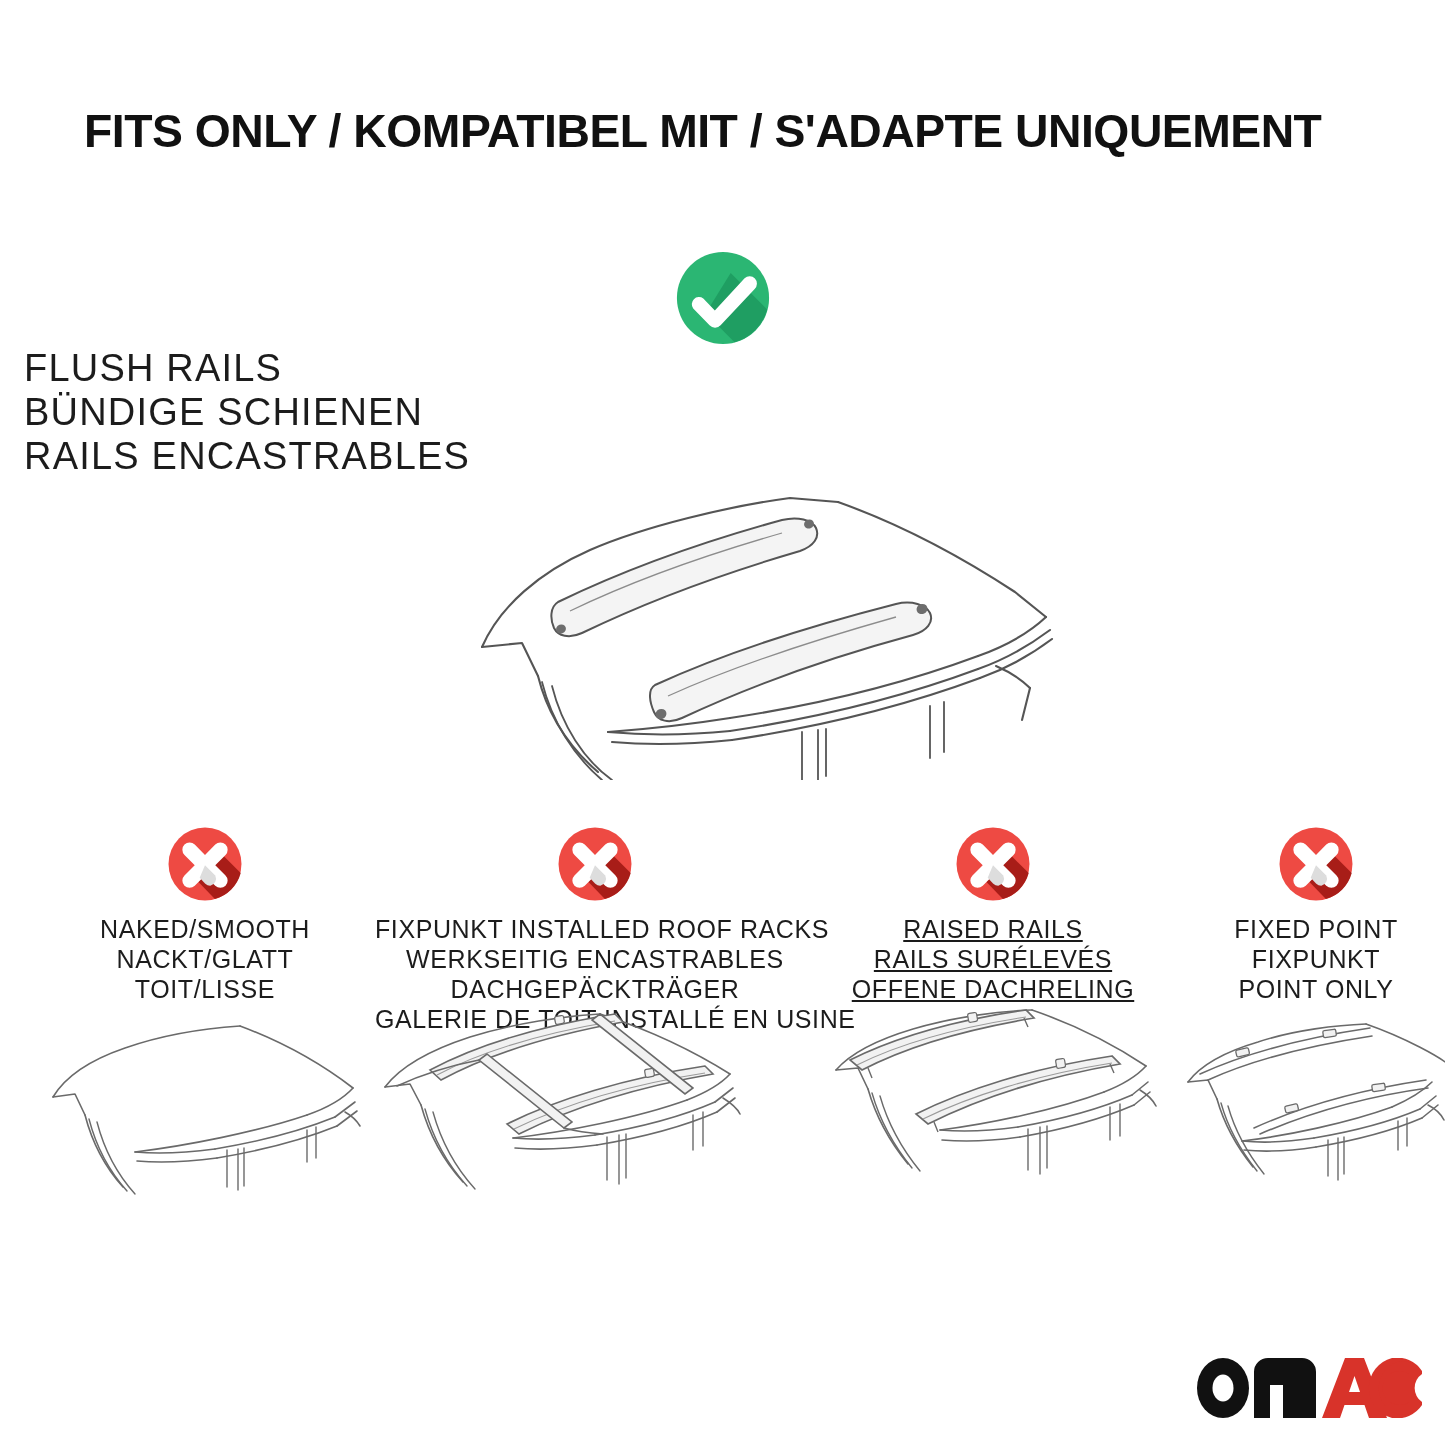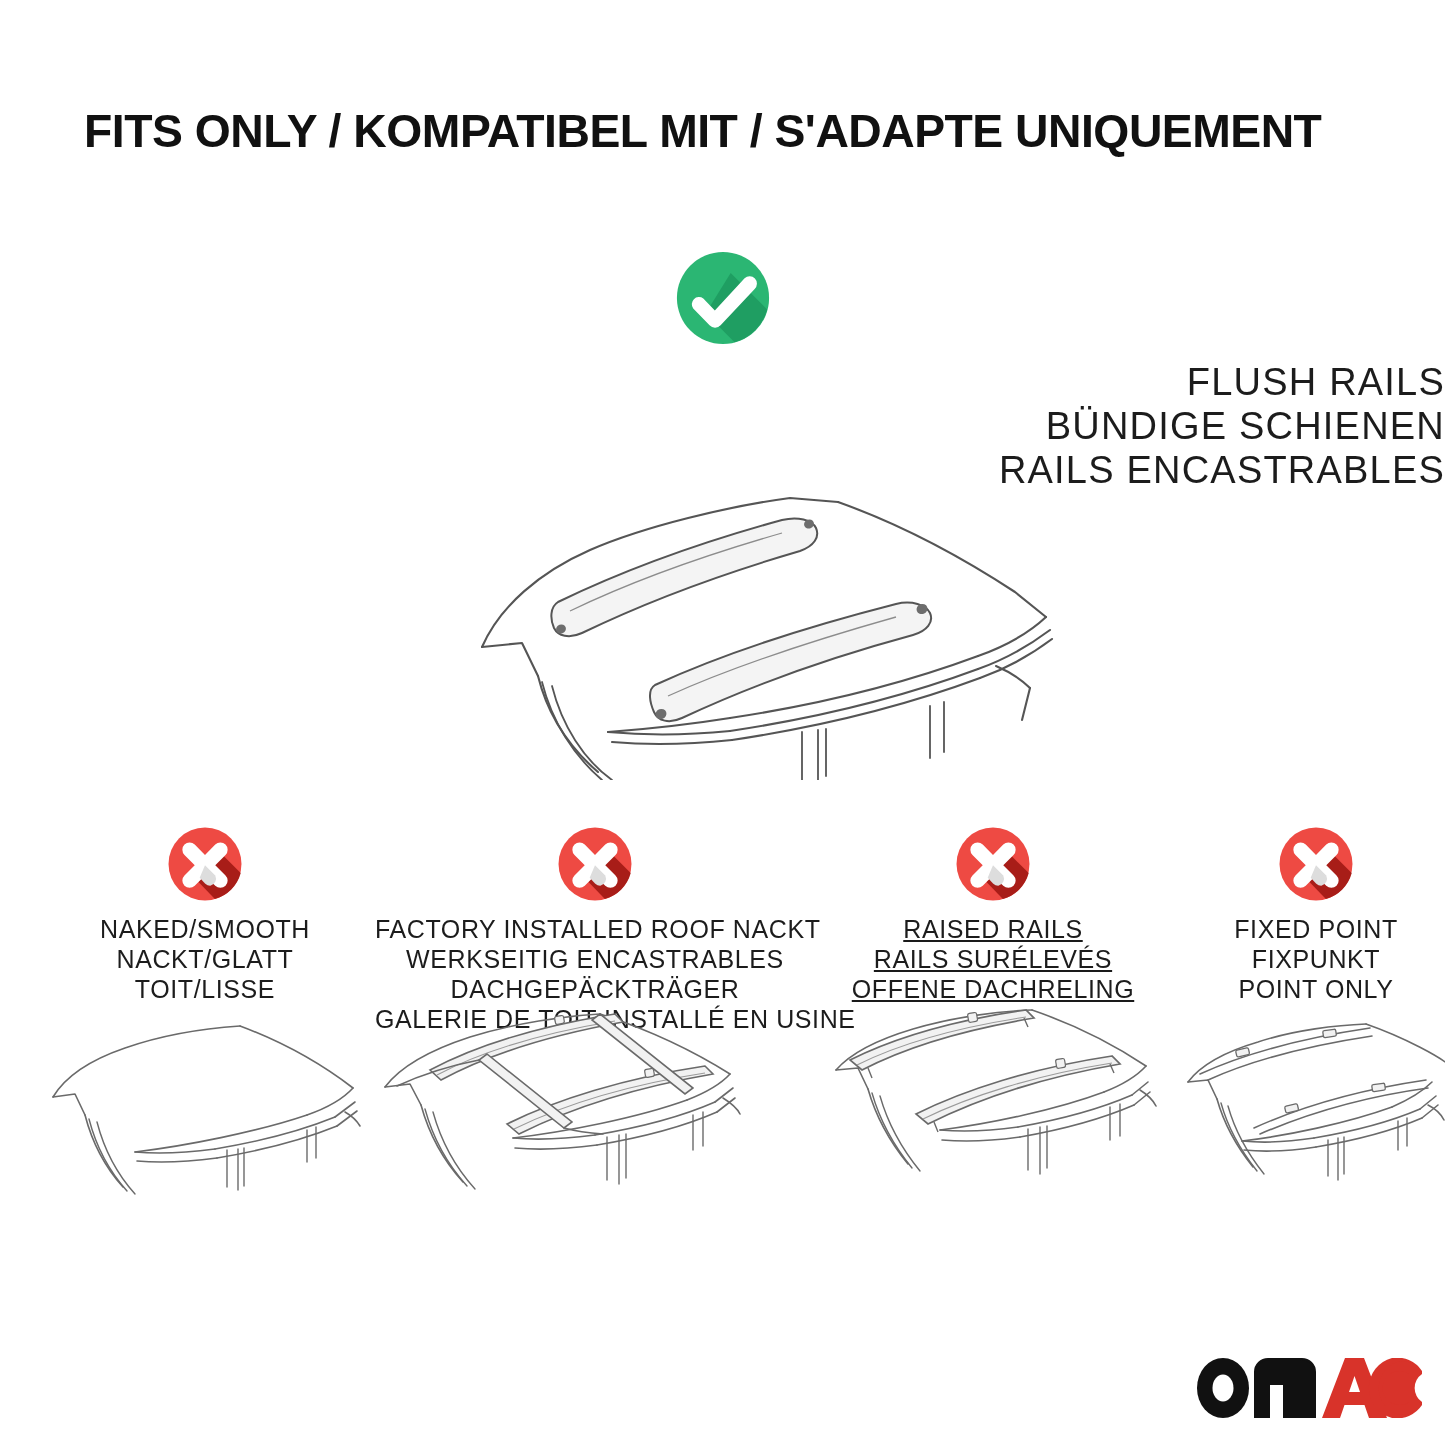--- a/index.html
+++ b/index.html
@@ -41,22 +41,22 @@
   }
   .hero-icon-wrap {
     display: flex;
     justify-content: center;
   }
   .icon-circle {
     width: 96px;
     height: 96px;
   }
   .hero-labels {
-    margin-top: 14px;
-    text-align: right;
+    margin-top: 0;
+    text-align: left;
     padding-left: 24px;
   }
   .hero-label {
     font-size: 38px;
     line-height: 44px;
     font-weight: 400;
     letter-spacing: 1.2px;
     color: #1c1c1c;
   }
   .hero-art {
@@ -238,21 +238,21 @@
   <div class="col col-2">
     <div class="col-x-wrap">
       <svg class="x-circle" viewBox="0 0 100 100">
         <circle cx="50" cy="50" r="48" fill="#EE4A43"></circle>
         <path d="M63 28 L97 62 A48 48 0 0 1 63 96 L30 62 Z" fill="#A81D18"></path>
         <path d="M50 38 L63.5 24.5 A9.5 9.5 0 0 1 77 38 L63.5 51.5 L77 65 A9.5 9.5 0 0 1 63.5 78.5 L50 65 L36.5 78.5 A9.5 9.5 0 0 1 23 65 L36.5 51.5 L23 38 A9.5 9.5 0 0 1 36.5 24.5 Z" fill="#ffffff"></path>
         <path d="M50 51.5 L63.5 65 A9.5 9.5 0 0 1 57 78.5 A9.5 9.5 0 0 1 50.4 76 L43 68 Z" fill="#dddddd"></path>
       </svg>
     </div>
     <div class="col-labels">
-      <div class="col-label">FACTORY INSTALLED ROOF NACKT</div>
+      <div class="col-label">FIXPUNKT INSTALLED ROOF RACKS</div>
       <div class="col-label">WERKSEITIG ENCASTRABLES</div>
       <div class="col-label">DACHGEPÄCKTRÄGER</div>
       <div class="col-label">GALERIE DE TOIT INSTALLÉ EN USINE</div>
     </div>
     <svg class="col-art" viewBox="0 0 440 250">
       <g fill="none" stroke="#6a6a6a" stroke-width="1.6" stroke-linecap="round" stroke-linejoin="round">
 
         <path d="M10 95 C25 75 55 58 95 45 C140 31 190 24 225 22"></path>
         <path d="M225 22 C275 38 320 60 355 82"></path>
         <path d="M355 82 C345 93 330 101 312 108"></path>

